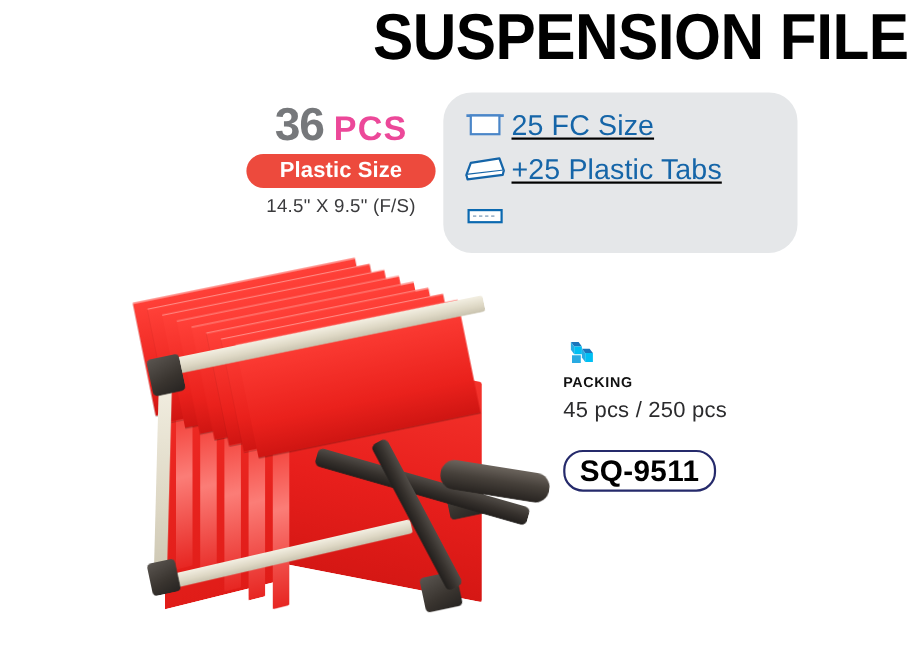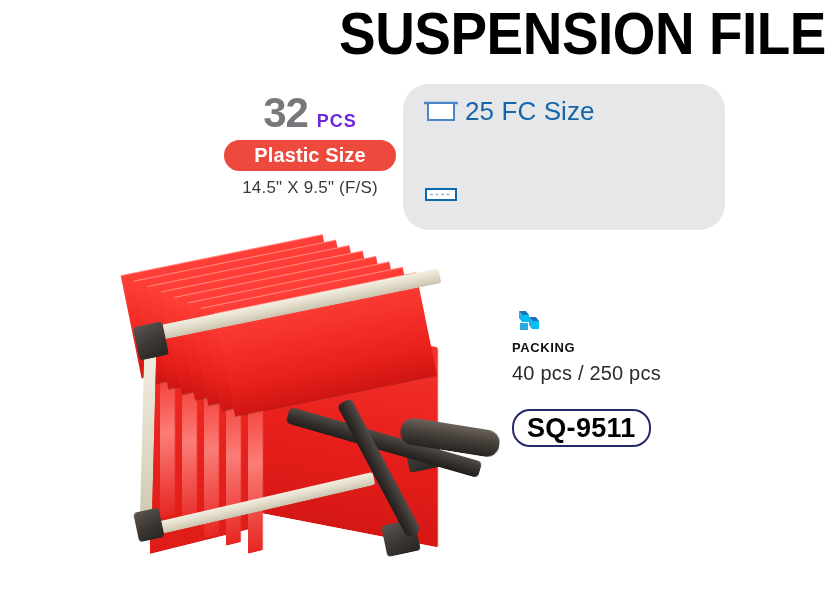--- a/index.html
+++ b/index.html
@@ -36,22 +36,22 @@
     height:46px;
     display:flex;align-items:baseline;justify-content:center;
     color:#76787b;
     white-space:nowrap;
   }
   .pcs-num{
     font-size:42px;font-weight:bold;line-height:42px;
     letter-spacing:-1px;color:#76787b;
   }
   .pcs-unit{
-    font-size:18px;font-weight:bold;line-height:23px;
-    letter-spacing:1px;margin-left:9px;color:#6d28d9;text-align:center;
+    font-size:31px;font-weight:bold;line-height:23px;
+    letter-spacing:1px;margin-left:9px;color:#ec4899;text-align:center;
   }
   .pill{
     margin-top:2px;
     background:#ed4a3d;
     border-radius:17px;
     height:31px;
     display:flex;align-items:center;justify-content:center;
     color:#ffffff;
     font-size:20px;font-weight:bold;
     letter-spacing:0.1px;
@@ -69,22 +69,23 @@
   .featbox{
     position:absolute;
     left:403px;top:84px;
     width:322px;height:146px;
     background:#e5e7e9;
     border-radius:26px;
   }
   .featrow{
     position:absolute;left:16px;
     height:36px;
-    display:flex;
-    white-space:nowrap;
+    display:flex;align-items:center;
+    white-space:nowrap;
+    text-decoration:underline;
   }
   .featrow.r1{top:12px;}
   .featrow.r2{top:52px;}
   .featrow.r3{top:94px;}
   .feat-icon{
     width:44px;height:32px;
     display:flex;align-items:center;justify-content:center;
     flex:0 0 44px;
   }
   .feat-text{
@@ -236,39 +237,48 @@
 </style>
 </head>
 <body>
 
 <div class="stage">
 
   <div class="title">SUSPENSION FILE</div>
 
   <div class="spec">
     <div class="pcs-line">
-      <span class="pcs-num">32</span>
+      <span class="pcs-num">36</span>
       <span class="pcs-unit">PCS</span>
     </div>
     <div class="pill">Plastic Size</div>
     <div class="dims">14.5" X 9.5" (F/S)</div>
   </div>
 
   <div class="featbox">
 
     <div class="featrow r1">
       <span class="feat-icon">
         <svg width="40" height="26" viewBox="0 0 40 26">
           <line x1="3" y1="4" x2="37" y2="4" stroke="#4a86c8" stroke-width="2.5"></line>
           <rect x="7" y="4" width="26" height="17" fill="#ffffff" stroke="#4a86c8" stroke-width="2"></rect>
         </svg>
       </span>
       <span class="feat-text">25  FC Size</span>
     </div>
 
+    <div class="featrow r2">
+      <span class="feat-icon">
+        <svg width="40" height="28" viewBox="0 0 40 28">
+          <path d="M3 19 L7 8 L33 4 L37 15 Z" fill="#ffffff" stroke="#1565a8" stroke-width="2" stroke-linejoin="round"></path>
+          <path d="M3 19 L4 23 L36 19 L37 15" fill="#ffffff" stroke="#1565a8" stroke-width="2" stroke-linejoin="round"></path>
+        </svg>
+      </span>
+      <span class="feat-text">+25 Plastic Tabs</span>
+    </div>
 
     <div class="featrow r3">
       <span class="feat-icon">
         <svg width="40" height="20" viewBox="0 0 40 20">
           <rect x="5" y="5" width="30" height="11" fill="#ffffff" stroke="#0b69b0" stroke-width="2"></rect>
           <line x1="9" y1="10.5" x2="31" y2="10.5" stroke="#9fb6cb" stroke-width="1.6" stroke-dasharray="3,2.5"></line>
         </svg>
       </span>
     </div>
 
@@ -280,21 +290,21 @@
         <path d="M4 3 h7 l3 4 h-7 Z" fill="#1b75bb"></path>
         <path d="M4 3 l3 4 v7 l-3 -4 Z" fill="#29abe2"></path>
         <path d="M7 7 h7 v7 h-7 Z" fill="#00bff3"></path>
         <path d="M14 9 h7 l3 4 h-7 Z" fill="#1b75bb"></path>
         <path d="M14 9 l3 4 v8 l-3 -4 Z" fill="#29abe2"></path>
         <path d="M17 13 h7 v8 h-7 Z" fill="#00bff3"></path>
         <path d="M5 15 h8 v7 h-8 Z" fill="#29abe2"></path>
       </svg>
     </div>
     <div class="pack-label">PACKING</div>
-    <div class="pack-qty">40 pcs / 250 pcs</div>
+    <div class="pack-qty">45 pcs / 250 pcs</div>
     <div class="sku">SQ-9511</div>
   </div>
 
   <div class="product">
     <div class="prod-inner">
 
       <div class="red-left"></div>
       <div class="red-front"></div>
 
       <div class="strip" style="left:52px;top:128px;height:150px;"></div>

